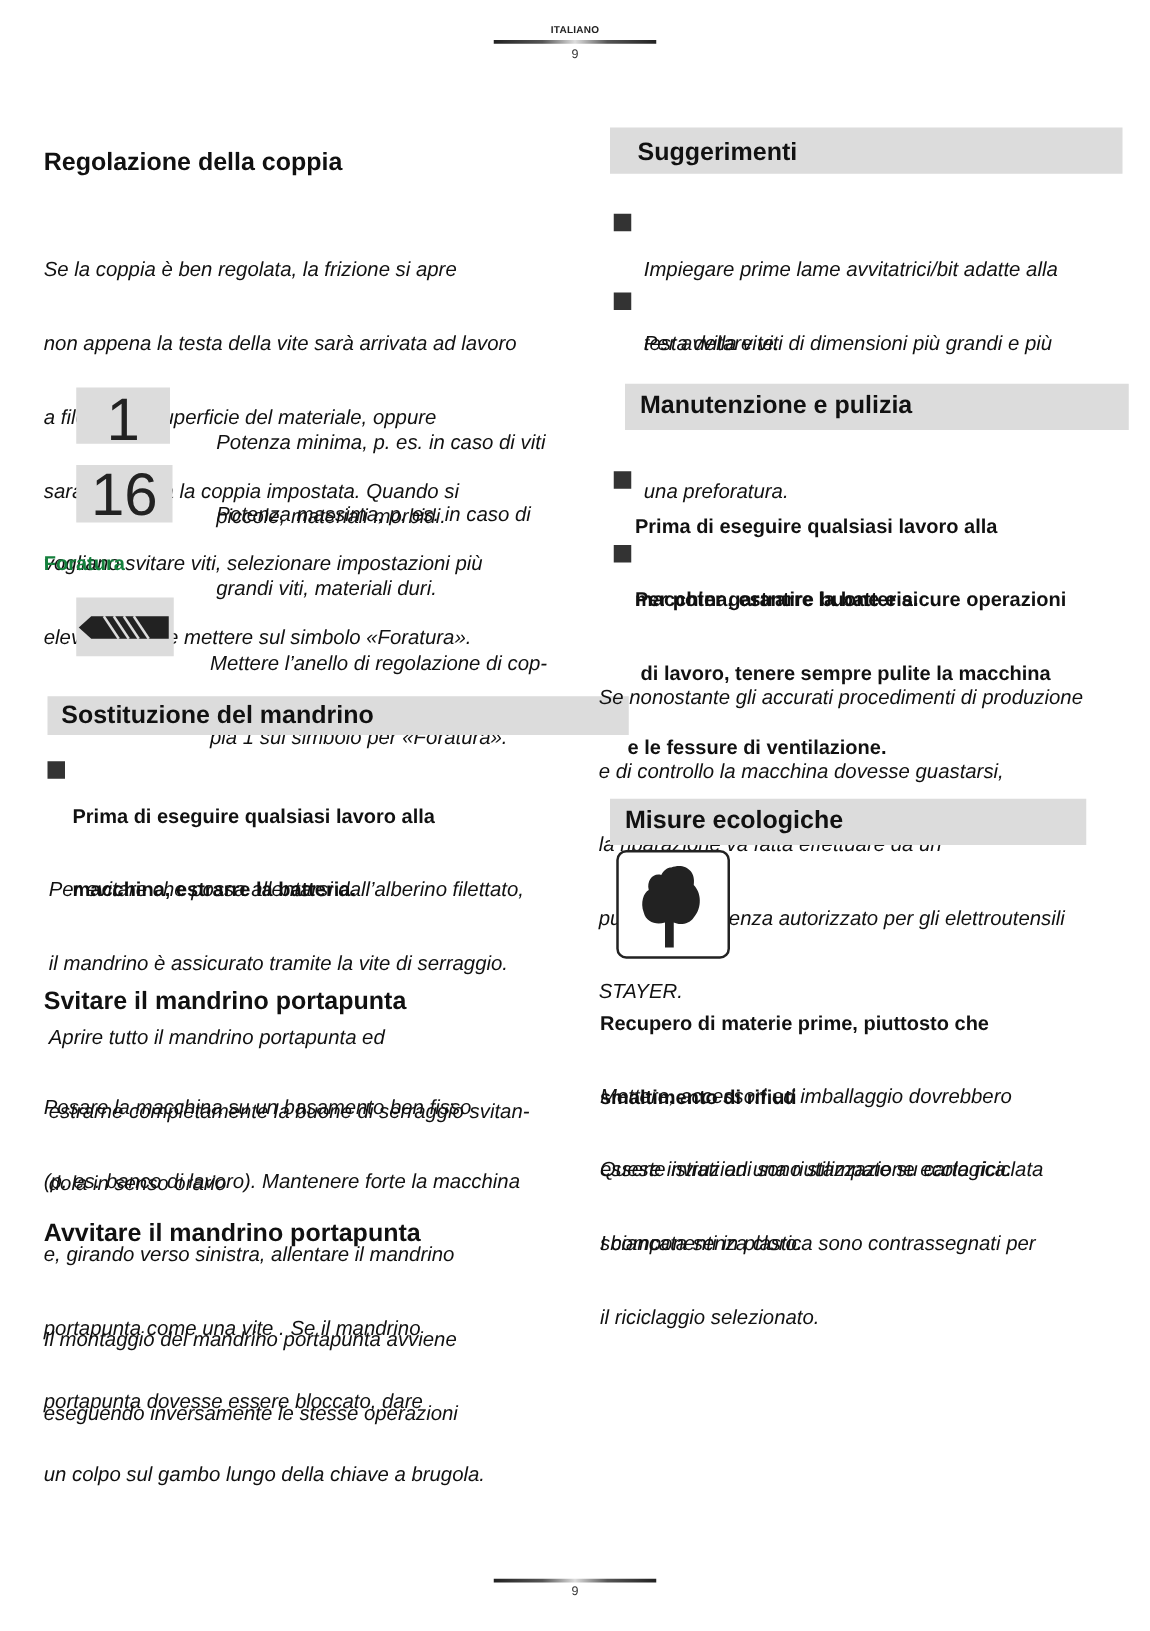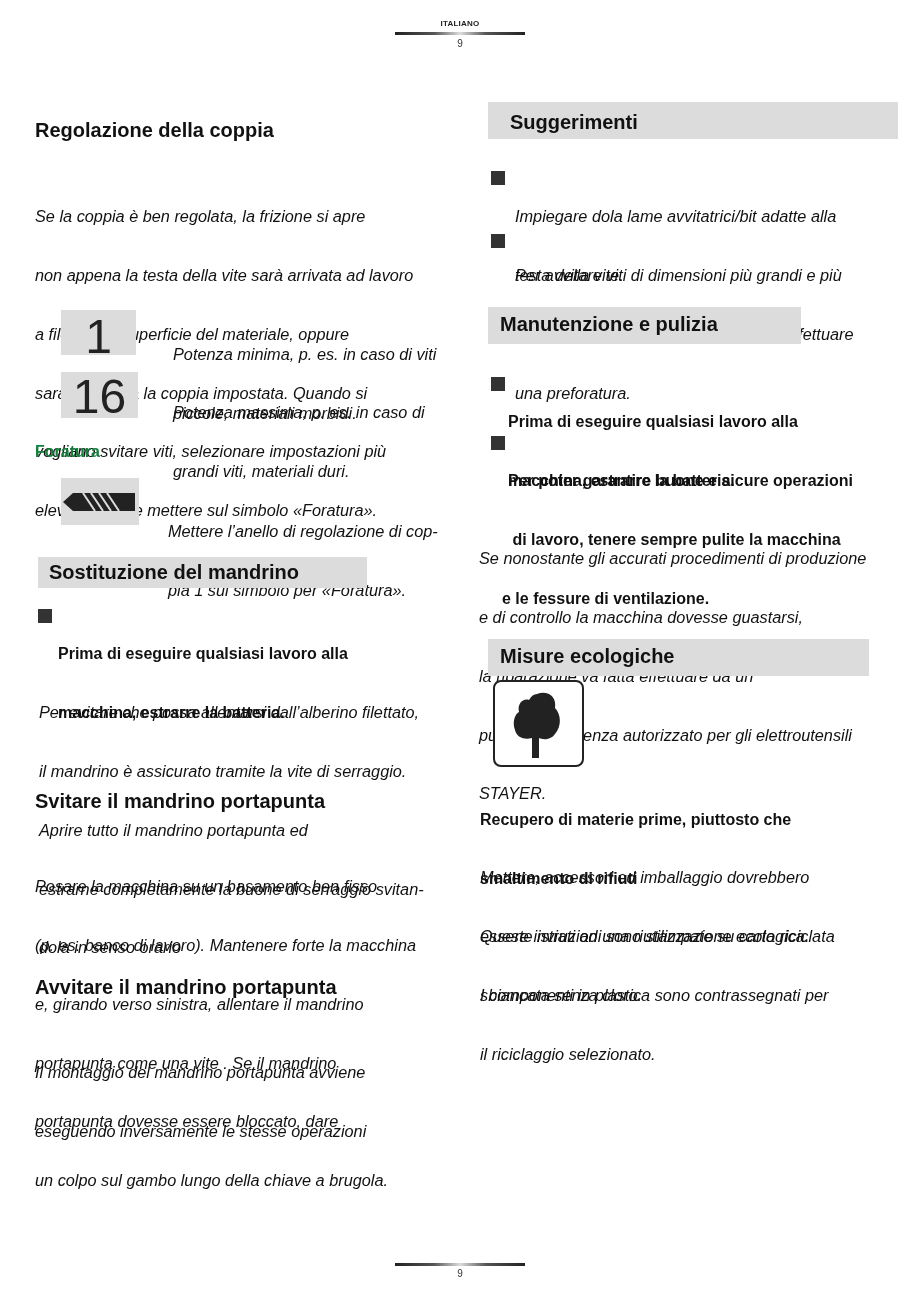--- a/index.html
+++ b/index.html
@@ -73,21 +73,21 @@
       <line x1="46" y1="15" x2="58" y2="33" stroke="#dcdcdc" stroke-width="2"></line>
     </svg>
   </div>
   <div class="itxt" style="left:168px; top:483px;">
     <div>Mettere l’anello di regolazione di cop-</div>
     <div>pia 1 sul simbolo per «Foratura».</div>
   </div>
 </section>
 
 <section>
-  <div class="band" style="left:38px; top:557px; width:329px; height:31px;">
+  <div class="band" style="left:38px; top:557px; width:465px; height:31px;">
     <span style="left:11px; top:4px;">Sostituzione del mandrino</span>
   </div>
   <div class="sq" style="left:38px; top:609px;"></div>
   <div class="btxt" style="left:58px; top:605px;">
     <div>Prima di eseguire qualsiasi lavoro alla</div>
     <div>macchina, estrarre la batteria.</div>
   </div>
   <div class="itxt" style="left:39px; top:664px;">
     <div>Per evitare che possa allentarsi dall’alberino filettato,</div>
     <div>il mandrino è assicurato tramite la vite di serraggio.</div>
@@ -116,33 +116,33 @@
     <div>eseguendo inversamente le stesse operazioni</div>
   </div>
 </section>
 
 <section>
   <div class="band" style="left:488px; top:102px; width:410px; height:37px;">
     <span style="left:22px; top:9px;">Suggerimenti</span>
   </div>
   <div class="sq" style="left:491px; top:171px;"></div>
   <div class="itxt" style="left:515px; top:168px;">
-    <div>Impiegare dola lame avvitatrici/bit adatte alla</div>
+    <div>Impiegare prime lame avvitatrici/bit adatte alla</div>
     <div>testa della vite.</div>
   </div>
   <div class="sq" style="left:491px; top:234px;"></div>
   <div class="itxt" style="left:515px; top:227px;">
     <div>Per avvitare viti di dimensioni più grandi e più</div>
     <div>lunghe in materiali duri si consiglia di effettuare</div>
     <div>una preforatura.</div>
   </div>
 </section>
 
 <section>
-  <div class="band" style="left:488px; top:307px; width:313px; height:37px;">
+  <div class="band" style="left:500px; top:307px; width:403px; height:37px;">
     <span style="left:12px; top:6px;">Manutenzione e pulizia</span>
   </div>
   <div class="sq" style="left:491px; top:377px;"></div>
   <div class="btxt" style="left:508px; top:373px;">
     <div>Prima di eseguire qualsiasi lavoro alla</div>
     <div>macchina, estrarre la batteria.</div>
   </div>
   <div class="sq" style="left:491px; top:436px;"></div>
   <div class="btxt" style="left:502px; top:432px;">
     <div style="padding-left:6px;">Per poter garantire buone e sicure operazioni</div>

